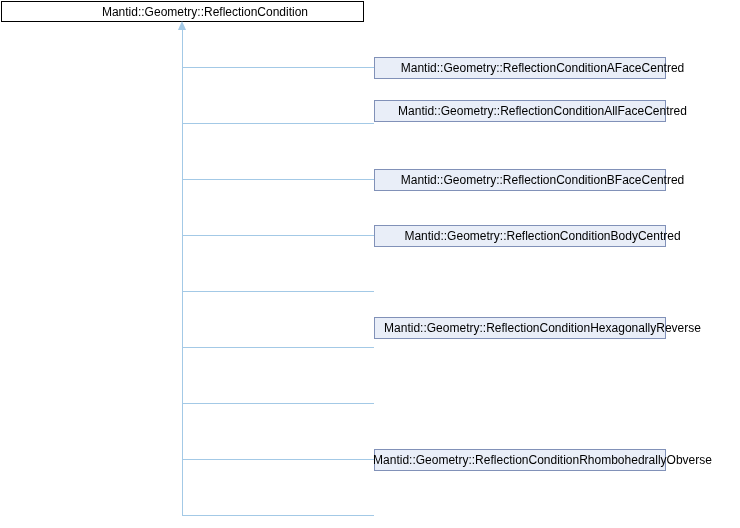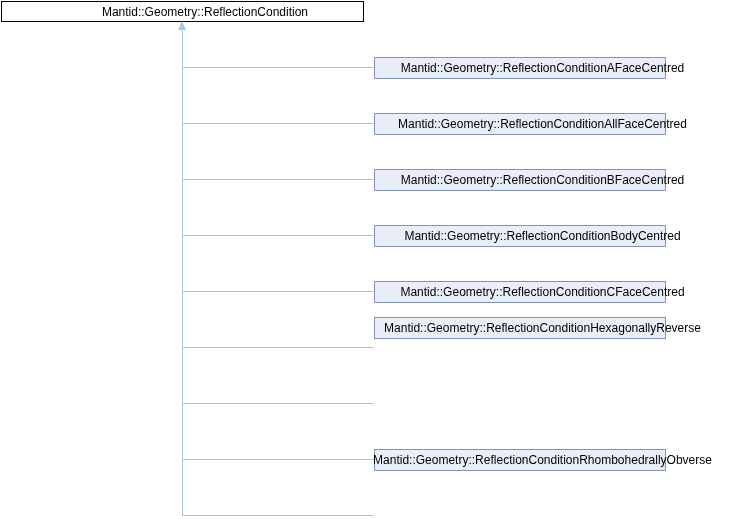--- a/index.html
+++ b/index.html
@@ -84,20 +84,19 @@
   <div class="hline" style="top:123px"></div>
   <div class="hline" style="top:179px"></div>
   <div class="hline" style="top:235px"></div>
   <div class="hline" style="top:291px"></div>
   <div class="hline" style="top:347px"></div>
   <div class="hline" style="top:403px"></div>
   <div class="hline" style="top:459px"></div>
   <div class="hline" style="top:515px"></div>
 
   <div class="node derived" style="top:57px">Mantid::Geometry::ReflectionConditionAFaceCentred</div>
-  <div class="node derived" style="top:113px">Mantid::Geometry::ReflectionConditionAllFaceCentred</div>
+  <div class="node derived" style="top:100px">Mantid::Geometry::ReflectionConditionAllFaceCentred</div>
   <div class="node derived" style="top:169px">Mantid::Geometry::ReflectionConditionBFaceCentred</div>
   <div class="node derived" style="top:225px">Mantid::Geometry::ReflectionConditionBodyCentred</div>
-  <div class="node derived" style="top:281px">Mantid::Geometry::ReflectionConditionCFaceCentred</div>
   <div class="node derived" style="top:317px">Mantid::Geometry::ReflectionConditionHexagonallyReverse</div>
   <div class="node derived" style="top:449px">Mantid::Geometry::ReflectionConditionRhombohedrallyObverse</div>
 
 </div>
 
 </body></html>

